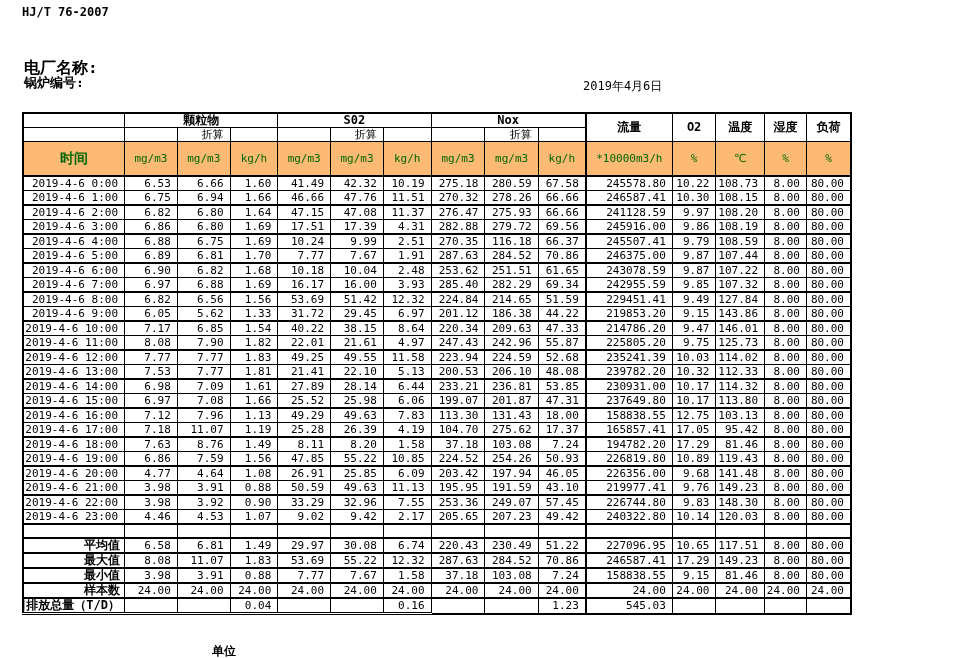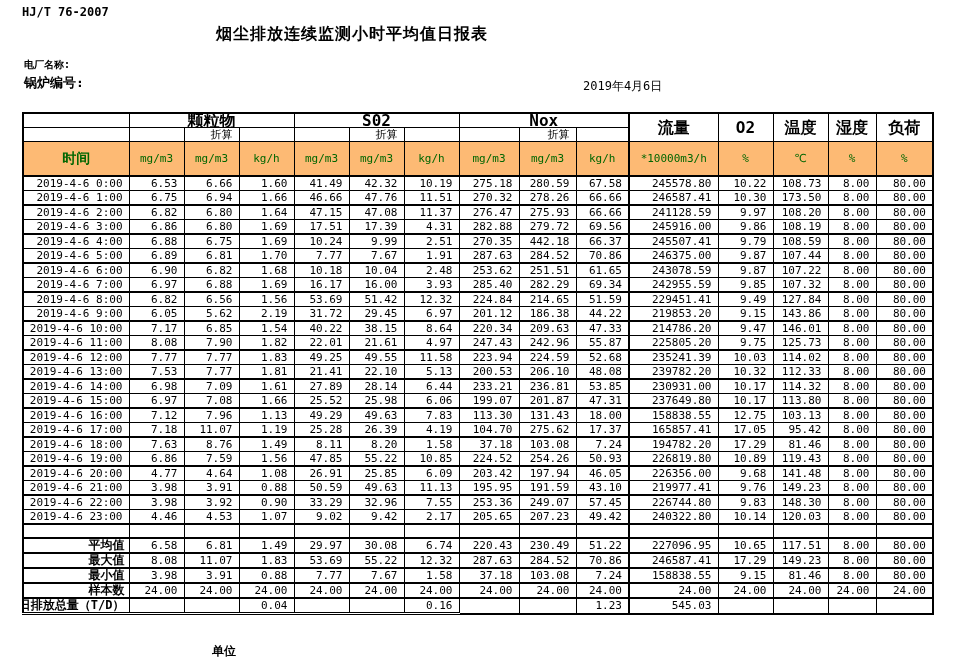--- a/index.html
+++ b/index.html
@@ -1,34 +1,34 @@
 <!DOCTYPE html>
 <html><head>
 <meta charset="utf-8">
 <style>
   html,body{margin:0;padding:0;background:#fff;}
-  #screen{position:relative;width:956px;height:658px;background:#ffffff;overflow:hidden;
+  #screen{position:relative;width:852px;height:658px;background:#ffffff;overflow:hidden;
           font-family:"DejaVu Sans Mono","DejaVu Sans",sans-serif;color:#000;}
   .abs{position:absolute;white-space:nowrap;}
   .std{left:22px;top:5px;font-size:12px;font-weight:bold;}
   .title{left:216px;top:24px;font-size:16px;font-weight:bold;letter-spacing:1px;}
-  .plant{left:24px;top:58px;font-size:10px;font-weight:bold;}
+  .plant{left:24px;top:58px;font-size:16px;font-weight:bold;}
   .boiler{left:24px;top:74px;font-size:13px;font-weight:bold;}
   .date{left:583px;top:78px;font-size:12px;}
   .foot1{left:22px;top:626px;font-size:12px;font-weight:bold;}
   .foot2{left:22px;top:641px;font-size:12px;font-weight:bold;margin-top:17px;}
   .foot3{left:212px;top:643px;font-size:12px;font-weight:bold;}
 
   table.report{position:absolute;left:22px;top:112px;border-collapse:collapse;table-layout:fixed;
                border:2px solid #000;font-size:11px;}
   table.report td,table.report th{border:1px solid #000;height:13px;line-height:13px;
                padding:0 6px 0 0;text-align:right;overflow:hidden;white-space:nowrap;
                font-weight:normal;font-size:11px;}
   
-  tr.hrow th{text-align:center;font-weight:bold;font-size:16px;padding:0;}
+  tr.hrow th{text-align:center;font-weight:bold;font-size:12px;padding:0;}
   td.conv{text-align:center;font-weight:bold;font-size:12px;padding:0;}
   tr.unit-row td{background:#fdba74;color:#006600;text-align:center;padding:9px;
                  border-bottom-width:2px;height:15px;line-height:15px;}
   tr.unit-row td.time-head{font-size:14px;font-weight:bold;}
   
   .bl2{border-left-width:2px !important;}
   
   tbody.data tr:nth-child(even) td{border-bottom-width:2px;}
   tbody.sep td{border-top-width:2px;border-bottom-width:2px;height:12px;}
   tbody.summary td{border-bottom-width:2px;}
@@ -36,21 +36,20 @@
   td.overflow-label{position:relative;overflow:visible;}
   td.overflow-label span{position:absolute;right:4px;top:0;white-space:nowrap;font-size:12px;font-weight:bold;}
   tbody.summary td.lab{font-size:12px;font-weight:bold;padding-right:4px;}
   td.dbl{border-bottom:3px double #000 !important;}
 </style>
 </head>
 <body>
 
 <div id="screen">
   <div class="abs std">HJ/T  76-2007</div>
-  <div class="abs title">烟尘排放连续监测小时平均值日报表</div>
   <div class="abs plant">电厂名称:</div>
   <div class="abs boiler">锅炉编号:</div>
   <div class="abs date">2019年4月6日</div>
 
   <table class="report">
     <colgroup>
       <col style="width:106px">
         <col style="width:55px">
         <col style="width:55px">
         <col style="width:55px">
@@ -132,21 +131,21 @@
           <td class="num-cell">6.94</td>
           <td class="num-cell">1.66</td>
           <td class="num-cell">46.66</td>
           <td class="num-cell">47.76</td>
           <td class="num-cell">11.51</td>
           <td class="num-cell">270.32</td>
           <td class="num-cell">278.26</td>
           <td class="num-cell">66.66</td>
           <td class="num-cell bl2">246587.41</td>
           <td class="num-cell">10.30</td>
-          <td class="num-cell">173.50</td>
+          <td class="num-cell">108.15</td>
           <td class="num-cell">8.00</td>
           <td class="num-cell">80.00</td>
         </tr>
         <tr>
           <td class="time-cell">2019-4-6 2:00</td>
           <td class="num-cell">6.82</td>
           <td class="num-cell">6.80</td>
           <td class="num-cell">1.64</td>
           <td class="num-cell">47.15</td>
           <td class="num-cell">47.08</td>
@@ -179,21 +178,21 @@
         </tr>
         <tr>
           <td class="time-cell">2019-4-6 4:00</td>
           <td class="num-cell">6.88</td>
           <td class="num-cell">6.75</td>
           <td class="num-cell">1.69</td>
           <td class="num-cell">10.24</td>
           <td class="num-cell">9.99</td>
           <td class="num-cell">2.51</td>
           <td class="num-cell">270.35</td>
-          <td class="num-cell">442.18</td>
+          <td class="num-cell">116.18</td>
           <td class="num-cell">66.37</td>
           <td class="num-cell bl2">245507.41</td>
           <td class="num-cell">9.79</td>
           <td class="num-cell">108.59</td>
           <td class="num-cell">8.00</td>
           <td class="num-cell">80.00</td>
         </tr>
         <tr>
           <td class="time-cell">2019-4-6 5:00</td>
           <td class="num-cell">6.89</td>
@@ -259,21 +258,21 @@
           <td class="num-cell bl2">229451.41</td>
           <td class="num-cell">9.49</td>
           <td class="num-cell">127.84</td>
           <td class="num-cell">8.00</td>
           <td class="num-cell">80.00</td>
         </tr>
         <tr>
           <td class="time-cell">2019-4-6 9:00</td>
           <td class="num-cell">6.05</td>
           <td class="num-cell">5.62</td>
-          <td class="num-cell">2.19</td>
+          <td class="num-cell">1.33</td>
           <td class="num-cell">31.72</td>
           <td class="num-cell">29.45</td>
           <td class="num-cell">6.97</td>
           <td class="num-cell">201.12</td>
           <td class="num-cell">186.38</td>
           <td class="num-cell">44.22</td>
           <td class="num-cell bl2">219853.20</td>
           <td class="num-cell">9.15</td>
           <td class="num-cell">143.86</td>
           <td class="num-cell">8.00</td>

